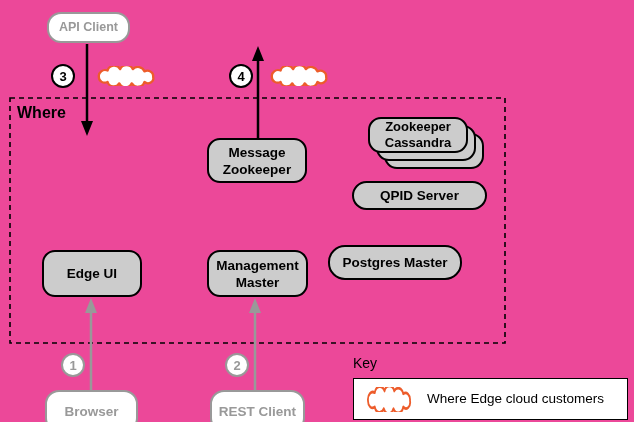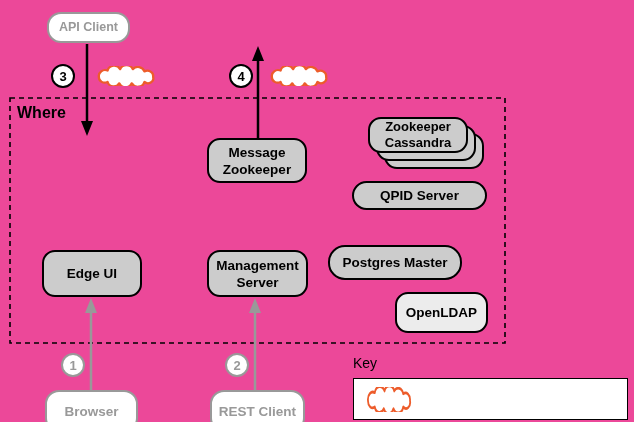--- a/index.html
+++ b/index.html
@@ -130,35 +130,33 @@
   </div>
 
   <div class="node pill" style="left:352px;top:181px;width:135px;height:29px;">
     <span>QPID Server</span>
   </div>
 
   <div class="node pill" style="left:328px;top:221px;width:134px;height:35px;margin-top:24px;">
     <span>Postgres Master</span>
   </div>
 
-  <div class="node light" style="left:395px;top:292px;width:93px;height:41px;">
-    <span>OpenLDAP</span>
-  </div>
 
   <div class="node" style="left:42px;top:250px;width:100px;height:47px;text-align:center;">
     <span>Edge UI</span>
   </div>
 
   <div class="node" style="left:207px;top:250px;width:101px;height:47px;">
     <span>Management</span>
-    <span>Server</span>
+    <span>Master</span>
   </div>
 
   <div class="key-title">Key</div>
   <div class="key-box">
     <svg class="key-cloud" width="48" height="25" viewBox="0 0 64 22" preserveAspectRatio="none">
       <path class="cloud-path" d="M4 12 A6.5 6.5 0 0 1 13 5 A7 7 0 0 1 26 3.5 A7 7 0 0 1 39 3.5 A7 7 0 0 1 51 6 A6 6 0 0 1 60 12 A5.5 5.5 0 0 1 51 17.5 A7 7 0 0 1 38 19 A7 7 0 0 1 25 19 A6.5 6.5 0 0 1 13 17.5 A6 6 0 0 1 4 12 Z"></path>
     </svg>
     <div class="key-text">
+      <div>Where Edge cloud customers</div>
     </div>
   </div>
 
 </div>
 
 </body></html>

